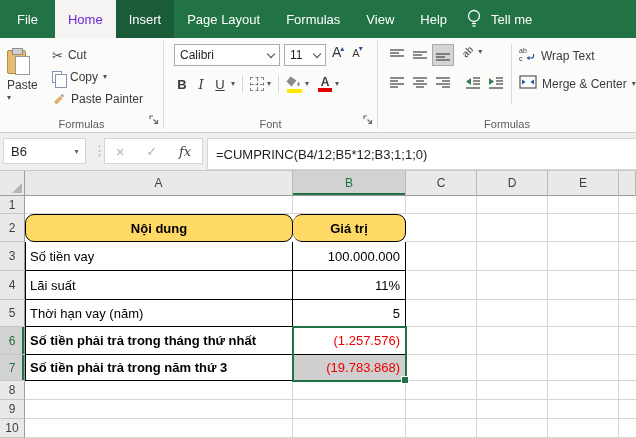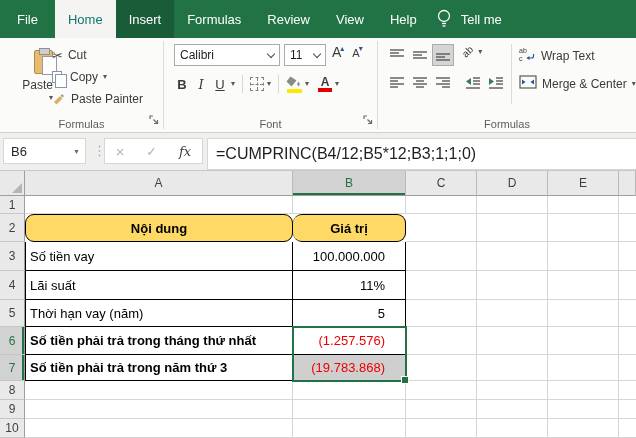--- a/index.html
+++ b/index.html
@@ -4,35 +4,35 @@
 <style>
   * { box-sizing: border-box; margin: 0; padding: 0; }
   html,body { width:636px; height:438px; }
   body { font-family: "Liberation Sans", sans-serif; background:#fff; overflow:hidden; }
   .app { position:relative; width:636px; height:438px; background:#fff; overflow:hidden; }
 
   
   .tabbar { height:38px; background:#217346; display:flex; align-items:stretch; color:#fff; font-size:13px; white-space:nowrap; overflow:hidden; }
   .tab { display:flex; align-items:center; padding:0 13px; cursor:default; }
   .tab.file { padding:0 17px; }
-  .tab.active { background:#f5f4f2; color:#0f766e; }
+  .tab.active { background:#f5f4f2; color:#6d28d9; }
   .tab.hovered { background:#1a5c38; }
   .tellme { display:flex; align-items:center; gap:9px; margin-left:6px; }
 
   
   .ribbon { position:relative; height:95px; background:#fbfbfa; border-bottom:1px solid #d2d0ce; display:flex; font-size:12px; color:#3b3b3b; }
   .group { position:relative; height:100%; }
   .group-label { position:absolute; bottom:2px; left:0; right:0; text-align:center; font-size:11px; color:#5d5d5d; }
   .gsep { width:1px; background:#dcdcda; margin:3px 0; }
   .launcher { position:absolute; right:4px; bottom:4px; }
   .dd { font-size:8px; color:#555; line-height:1; }
   .chev { width:6px; height:6px; border-right:1.4px solid #4a4a4a; border-bottom:1.4px solid #4a4a4a; transform:rotate(45deg); flex:none; }
 
   
-  .paste-btn { position:absolute; left:7px; top:4px; width:46px; height:68px; display:flex; flex-direction:column; align-items:flex-end; justify-content:center; gap:2px; }
+  .paste-btn { position:absolute; left:7px; top:4px; width:46px; height:68px; display:flex; flex-direction:column; align-items:flex-start; justify-content:center; gap:2px; }
   .clipboard-icon { position:relative; width:19px; height:24px; background:#e8bc6c; border:1px solid #a98e4f; border-radius:2px; margin-bottom:2px; }
   .clipboard-icon::before { content:""; position:absolute; top:-3px; left:4px; width:9px; height:5px; background:#cfcfcf; border:1px solid #8f8f8f; }
   .clipboard-icon::after { content:""; position:absolute; right:-5px; bottom:-2px; width:13px; height:17px; background:#fff; border:1px solid #9a9a9a; }
   .mini { position:absolute; left:52px; height:20px; display:flex; align-items:center; gap:5px; }
   .cut-glyph { font-size:13px; color:#4a4a4a; }
   .copy-icon { position:relative; width:10px; height:12px; background:#fff; border:1px solid #8296ad; margin-right:3px; }
   .copy-icon::after { content:""; position:absolute; left:2px; top:2px; width:10px; height:12px; background:#fff; border:1px solid #8296ad; }
 
   
   .combo { position:absolute; height:22px; background:#fff; border:1px solid #ababab; display:flex; align-items:center; padding-left:5px; font-size:12px; color:#1f1f1f; }
@@ -62,55 +62,55 @@
   
   .fbar { position:relative; height:38px; background:#efefee; border-bottom:1px solid #c8c8c8; }
   .namebox { position:absolute; left:3px; top:5px; width:83px; height:26px; background:#fff; border:1px solid #d6d6d6; display:flex; align-items:stretch; }
   .namebox .val { flex:1; display:flex; align-items:center; padding-left:7px; font-size:13px; color:#1f1f1f; }
   .namebox .ddz { width:17px; display:flex; align-items:center; justify-content:center; color:#666; font-size:8px; }
   .fdots { position:absolute; left:93px; top:10px; color:#a8a8a8; font-size:13px; }
   .fxbox { position:absolute; left:104px; top:5px; width:99px; height:26px; background:#fff; border:1px solid #d6d6d6; display:flex; align-items:center; justify-content:space-around; }
   .fx-cancel { color:#b3b3b3; font-size:15px; }
   .fx-enter { color:#b3b3b3; font-size:13px; }
   .fx-fx { font-family:"DejaVu Serif", serif; font-style:italic; font-size:13px; color:#3f3f3f; }
-  .fml { position:absolute; left:207px; top:5px; right:0px; height:32px; background:#fff; border:1px solid #d6d6d6; border-right:none; display:flex; align-items:center; padding-left:8px; font-size:16px; color:#1f1f1f; }
+  .fml { position:absolute; left:207px; top:5px; right:0px; height:32px; background:#fff; border:1px solid #d6d6d6; border-right:none; display:flex; align-items:center; padding-left:8px; font-size:13px; color:#1f1f1f; }
 
   
   .grid { position:absolute; left:0; top:171px; width:636px; height:267px; background:#fff;
           display:grid; grid-template-columns:25px 268px 113px 71px 71px 71px 17px;
           grid-template-rows:25px 18px 28px 29px 29px 27px 28px 26px 19px 19px 19px;
           font-size:13px; color:#000; }
   .hc { background:#e9e9e9; border-right:1px solid #b9b9b9; border-bottom:1px solid #9e9e9e; display:flex; align-items:center; justify-content:center; font-size:12px; color:#3f3f3f; }
   .hc.selcol { background:#d2d2d2; color:#217346; box-shadow:inset 0 -2px 0 #217346; }
   .rh { background:#e9e9e9; border-right:1px solid #9e9e9e; border-bottom:1px solid #c6c6c6; display:flex; align-items:center; justify-content:center; font-size:12px; color:#3f3f3f; }
   .rh.selrow { background:#d2d2d2; color:#217346; box-shadow:inset -2px 0 0 #217346; }
   .corner { background:#e9e9e9; border-right:1px solid #9e9e9e; border-bottom:1px solid #9e9e9e; position:relative; }
   .corner::after { content:""; position:absolute; right:2px; bottom:2px; width:0; height:0; border-left:10px solid transparent; border-bottom:10px solid #b5b5b5; }
   .cell { border-right:1px solid #d6d6d6; border-bottom:1px solid #d6d6d6; }
   .cell.lastc { border-right:none; }
   .tl { display:flex; align-items:center; padding-left:4px; border-left:1px solid #000; border-right:1px solid #000; border-bottom:1px solid #000; background:#fff; overflow:hidden; white-space:nowrap; }
-  .tv { display:flex; align-items:center; justify-content:flex-end; padding-right:20px; border-right:1px solid #000; border-bottom:1px solid #000; background:#fff; white-space:nowrap; }
+  .tv { display:flex; align-items:center; justify-content:flex-end; padding-right:5px; border-right:1px solid #000; border-bottom:1px solid #000; background:#fff; white-space:nowrap; }
   .thdr { justify-content:center; padding:0; background:#ffd966; font-weight:bold; border-top:1px solid #000;border-radius:9px; }
   .bold { font-weight:bold; }
   .neg { color:#ee0000; }
   .rangefill { background:#cfcfcf; }
   .selbox { position:absolute; left:292px; top:155px; width:115px; height:56px; border:2px solid #217346; pointer-events:none; }
   .selbox::after { content:""; position:absolute; right:-4px; bottom:-4px; width:6px; height:6px; background:#217346; border:1px solid #fff; }
 </style>
 </head>
 <body>
 
 <div class="app">
 
   <div class="tabbar">
     <div class="tab file">File</div>
     <div class="tab active">Home</div>
     <div class="tab hovered">Insert</div>
+    <div class="tab">Page Layout</div>
     <div class="tab">Formulas</div>
-    <div class="tab">Review</div>
     <div class="tab">View</div>
     <div class="tab">Help</div>
     <div class="tellme">
       <span>
         <svg width="16" height="20" viewBox="0 0 16 20">
             <circle cx="8" cy="8" r="5.5" fill="none" stroke="#fff" stroke-width="1.3"></circle>
             <line x1="6" y1="15.5" x2="10" y2="15.5" stroke="#fff" stroke-width="1.3"></line>
             <line x1="6.5" y1="18" x2="9.5" y2="18" stroke="#fff" stroke-width="1.3"></line>
           </svg>
       </span>

